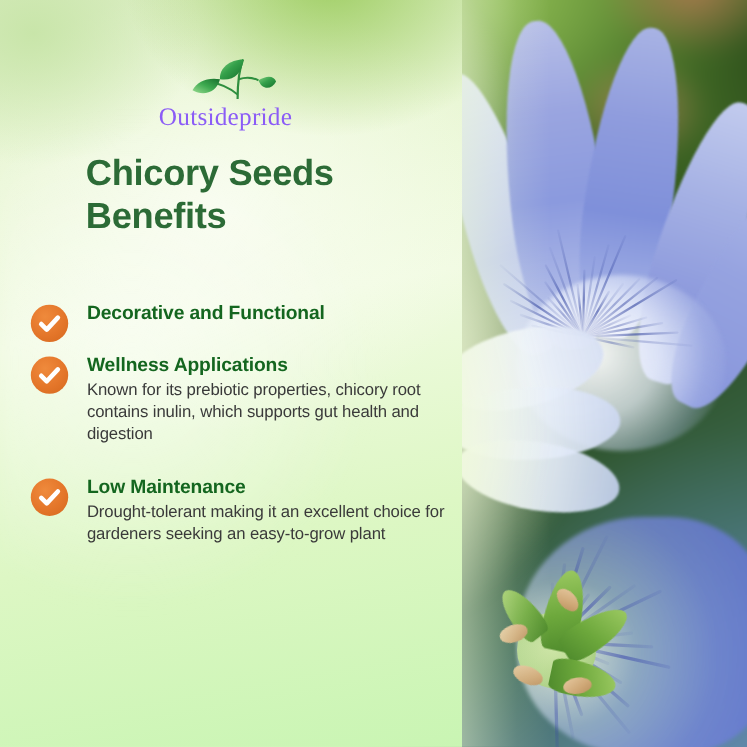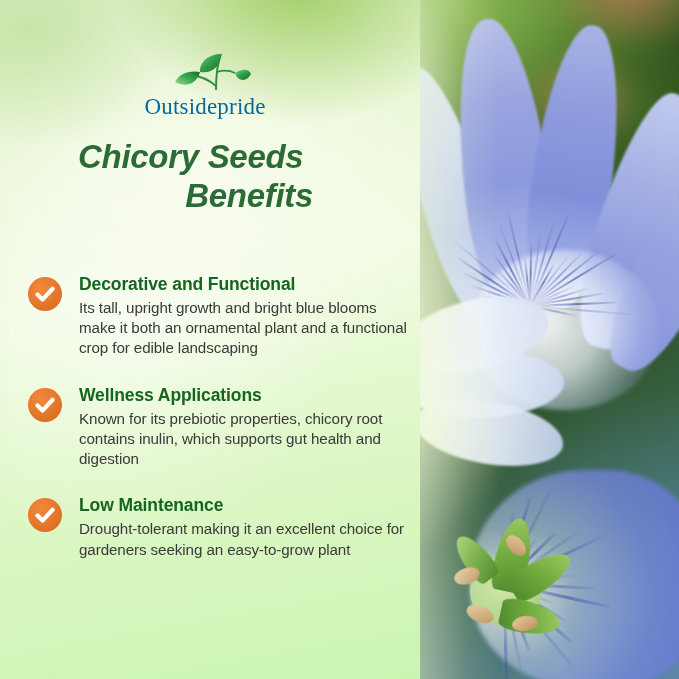--- a/index.html
+++ b/index.html
@@ -193,39 +193,38 @@
     position: absolute;
     left: 140px;
     top: 42px;
     width: 130px;
     text-align: center;
   }
   .logo-mark { height: 52px; position: relative; }
   .logo-text {
     font-family: "Liberation Serif", serif;
     font-size: 23px;
-    color: #0369a1;
+    color: #8b5cf6;
     letter-spacing: 0.2px;
     line-height: 1;
     margin-top: 1px;
   }
 
   .title {
     position: absolute;
     left: 78px;
     top: 138px;
     width: 300px;
     font-size: 33px;
     font-weight: bold;
-    font-style: italic;
     line-height: 1.17;
     color: #2c6b36;
     letter-spacing: -0.3px;
   }
-  .title .line2 { display: block; text-align: right; width: 235px; }
+  .title .line2 { display: block; text-align: left; width: 235px; }
 
   .benefits {
     position: absolute;
     left: 28px;
     top: 262px;
     width: 380px;
   }
   .benefit { position: relative; margin-bottom: 26px; margin-top: 12px; }
   .benefit:last-child { margin-bottom: 0; }
 
@@ -383,21 +382,20 @@
     <div class="benefits">
 
       <div class="benefit">
         <div class="check-icon">
           <svg width="34" height="34" viewBox="0 0 34 34">
             <path d="M9.5 17.6 L14.5 22.6 L24.6 11.8" stroke="#ffffff" stroke-width="4.2" fill="none" stroke-linecap="round" stroke-linejoin="round"></path>
           </svg>
         </div>
         <div class="benefit-body">
           <div class="benefit-title">Decorative and Functional</div>
-          <div class="benefit-text">Its tall, upright growth and bright blue blooms make it both an ornamental plant and a functional crop for edible landscaping</div>
         </div>
       </div>
 
       <div class="benefit">
         <div class="check-icon">
           <svg width="34" height="34" viewBox="0 0 34 34">
             <path d="M9.5 17.6 L14.5 22.6 L24.6 11.8" stroke="#ffffff" stroke-width="4.2" fill="none" stroke-linecap="round" stroke-linejoin="round"></path>
           </svg>
         </div>
         <div class="benefit-body">

